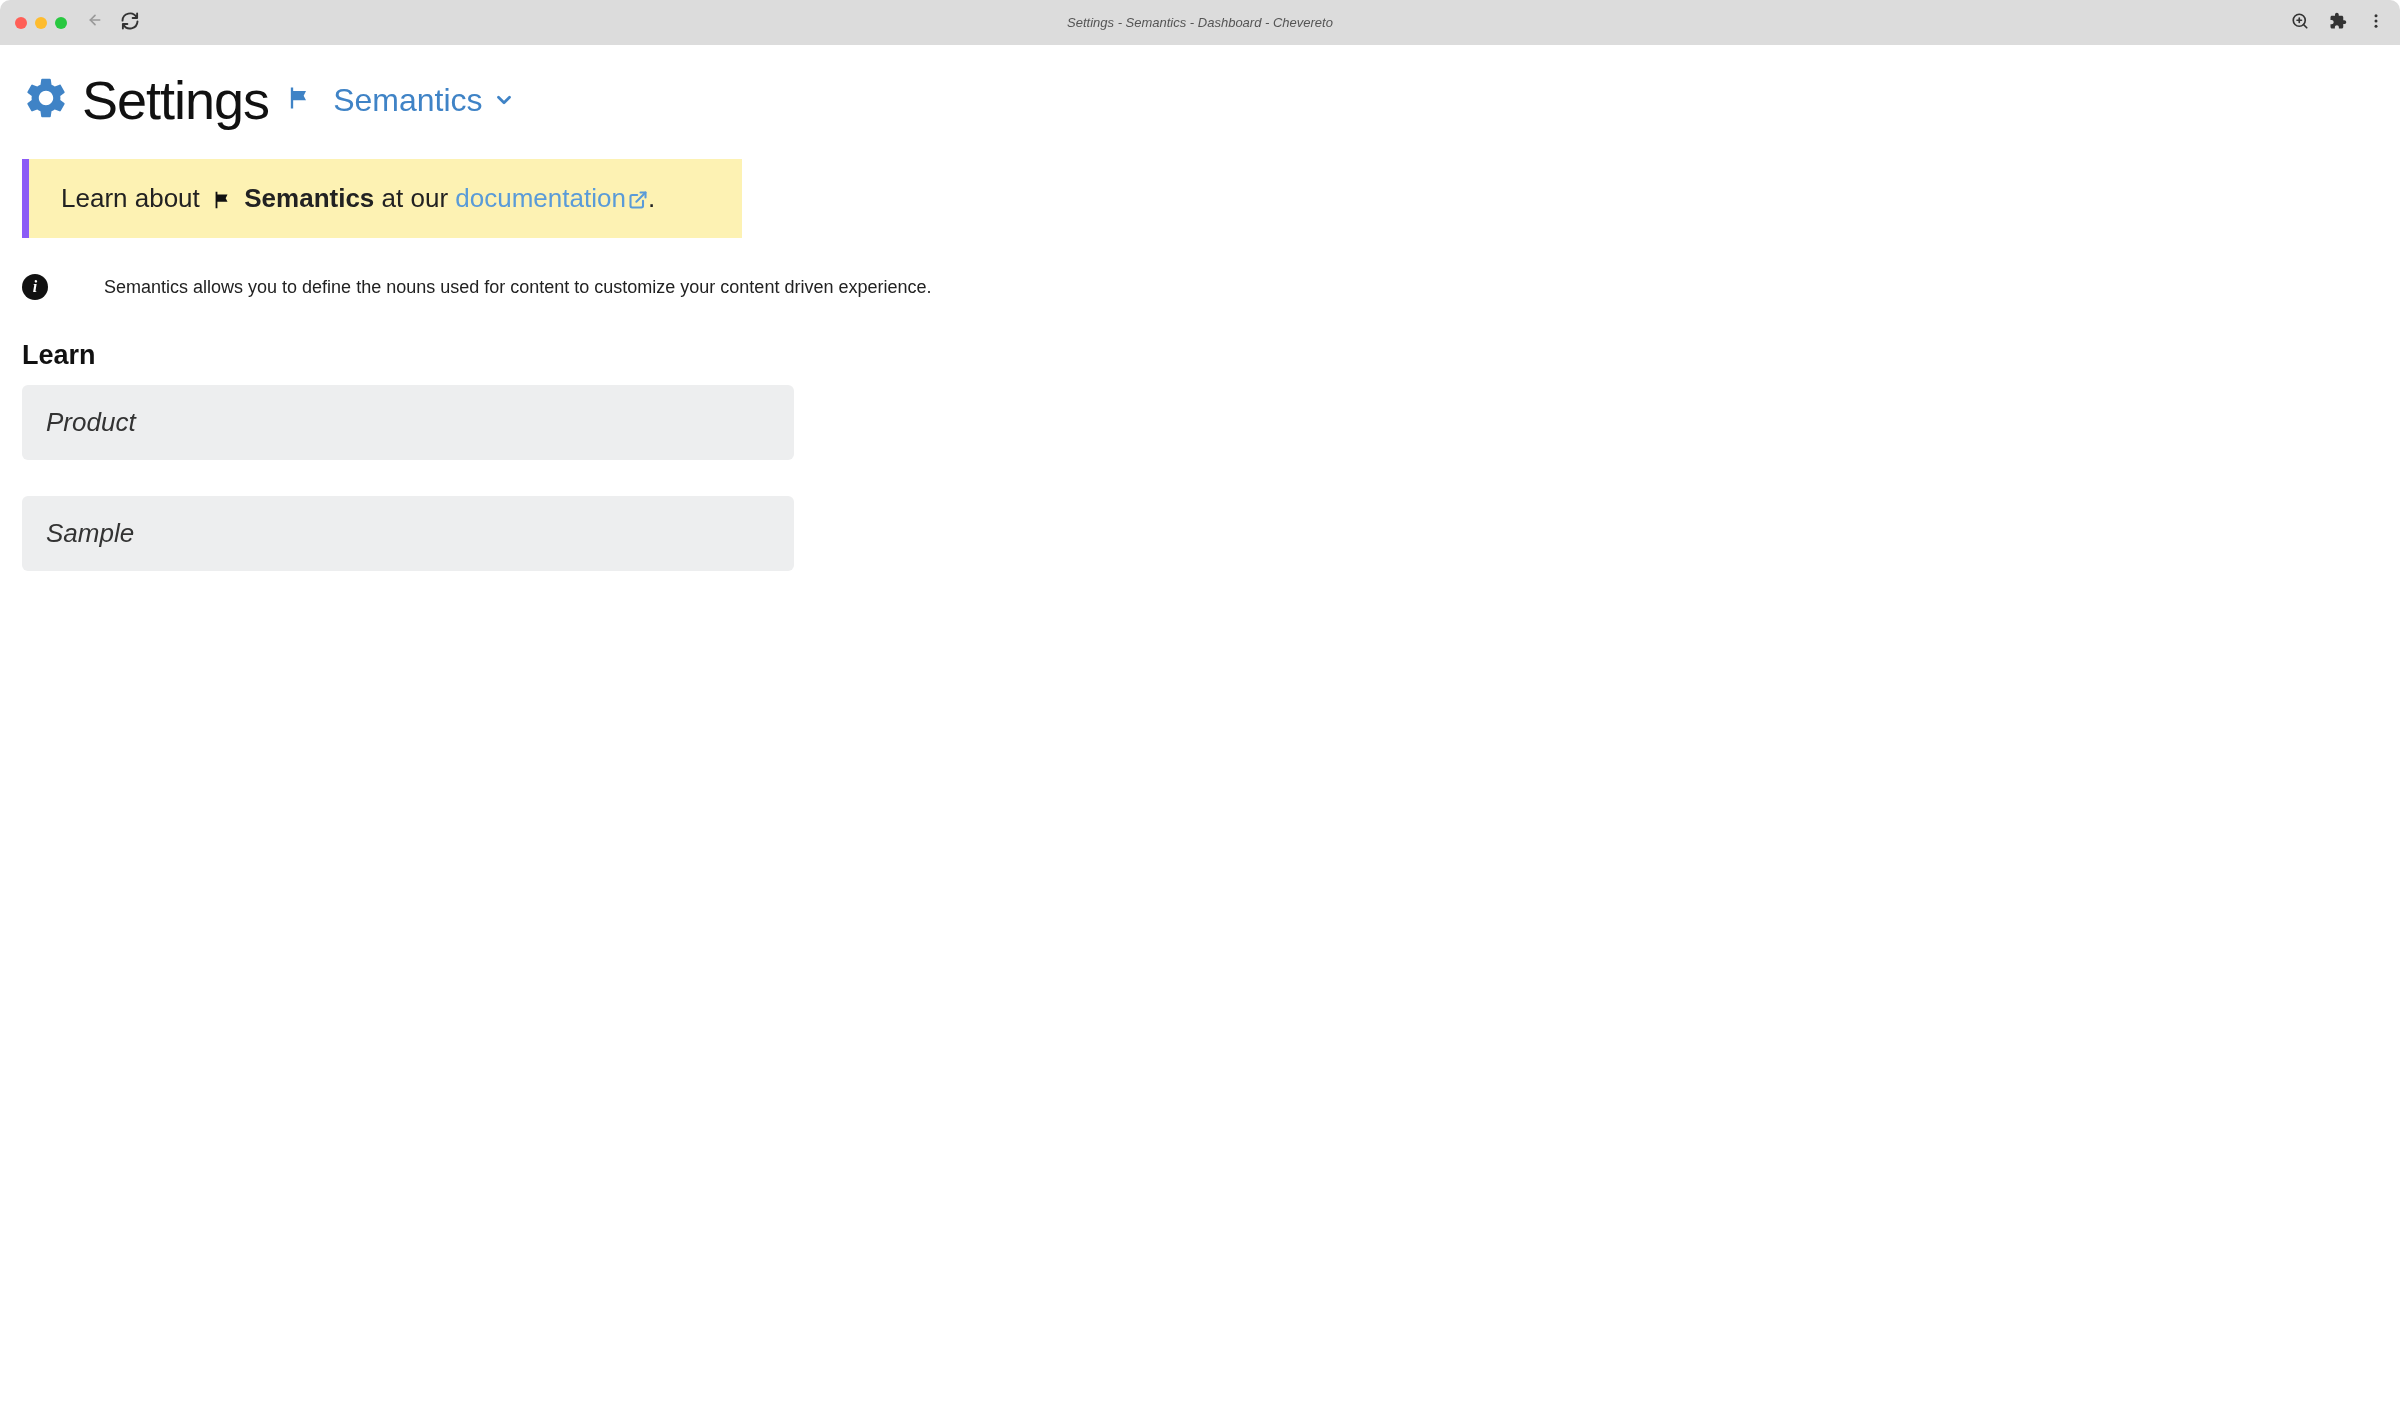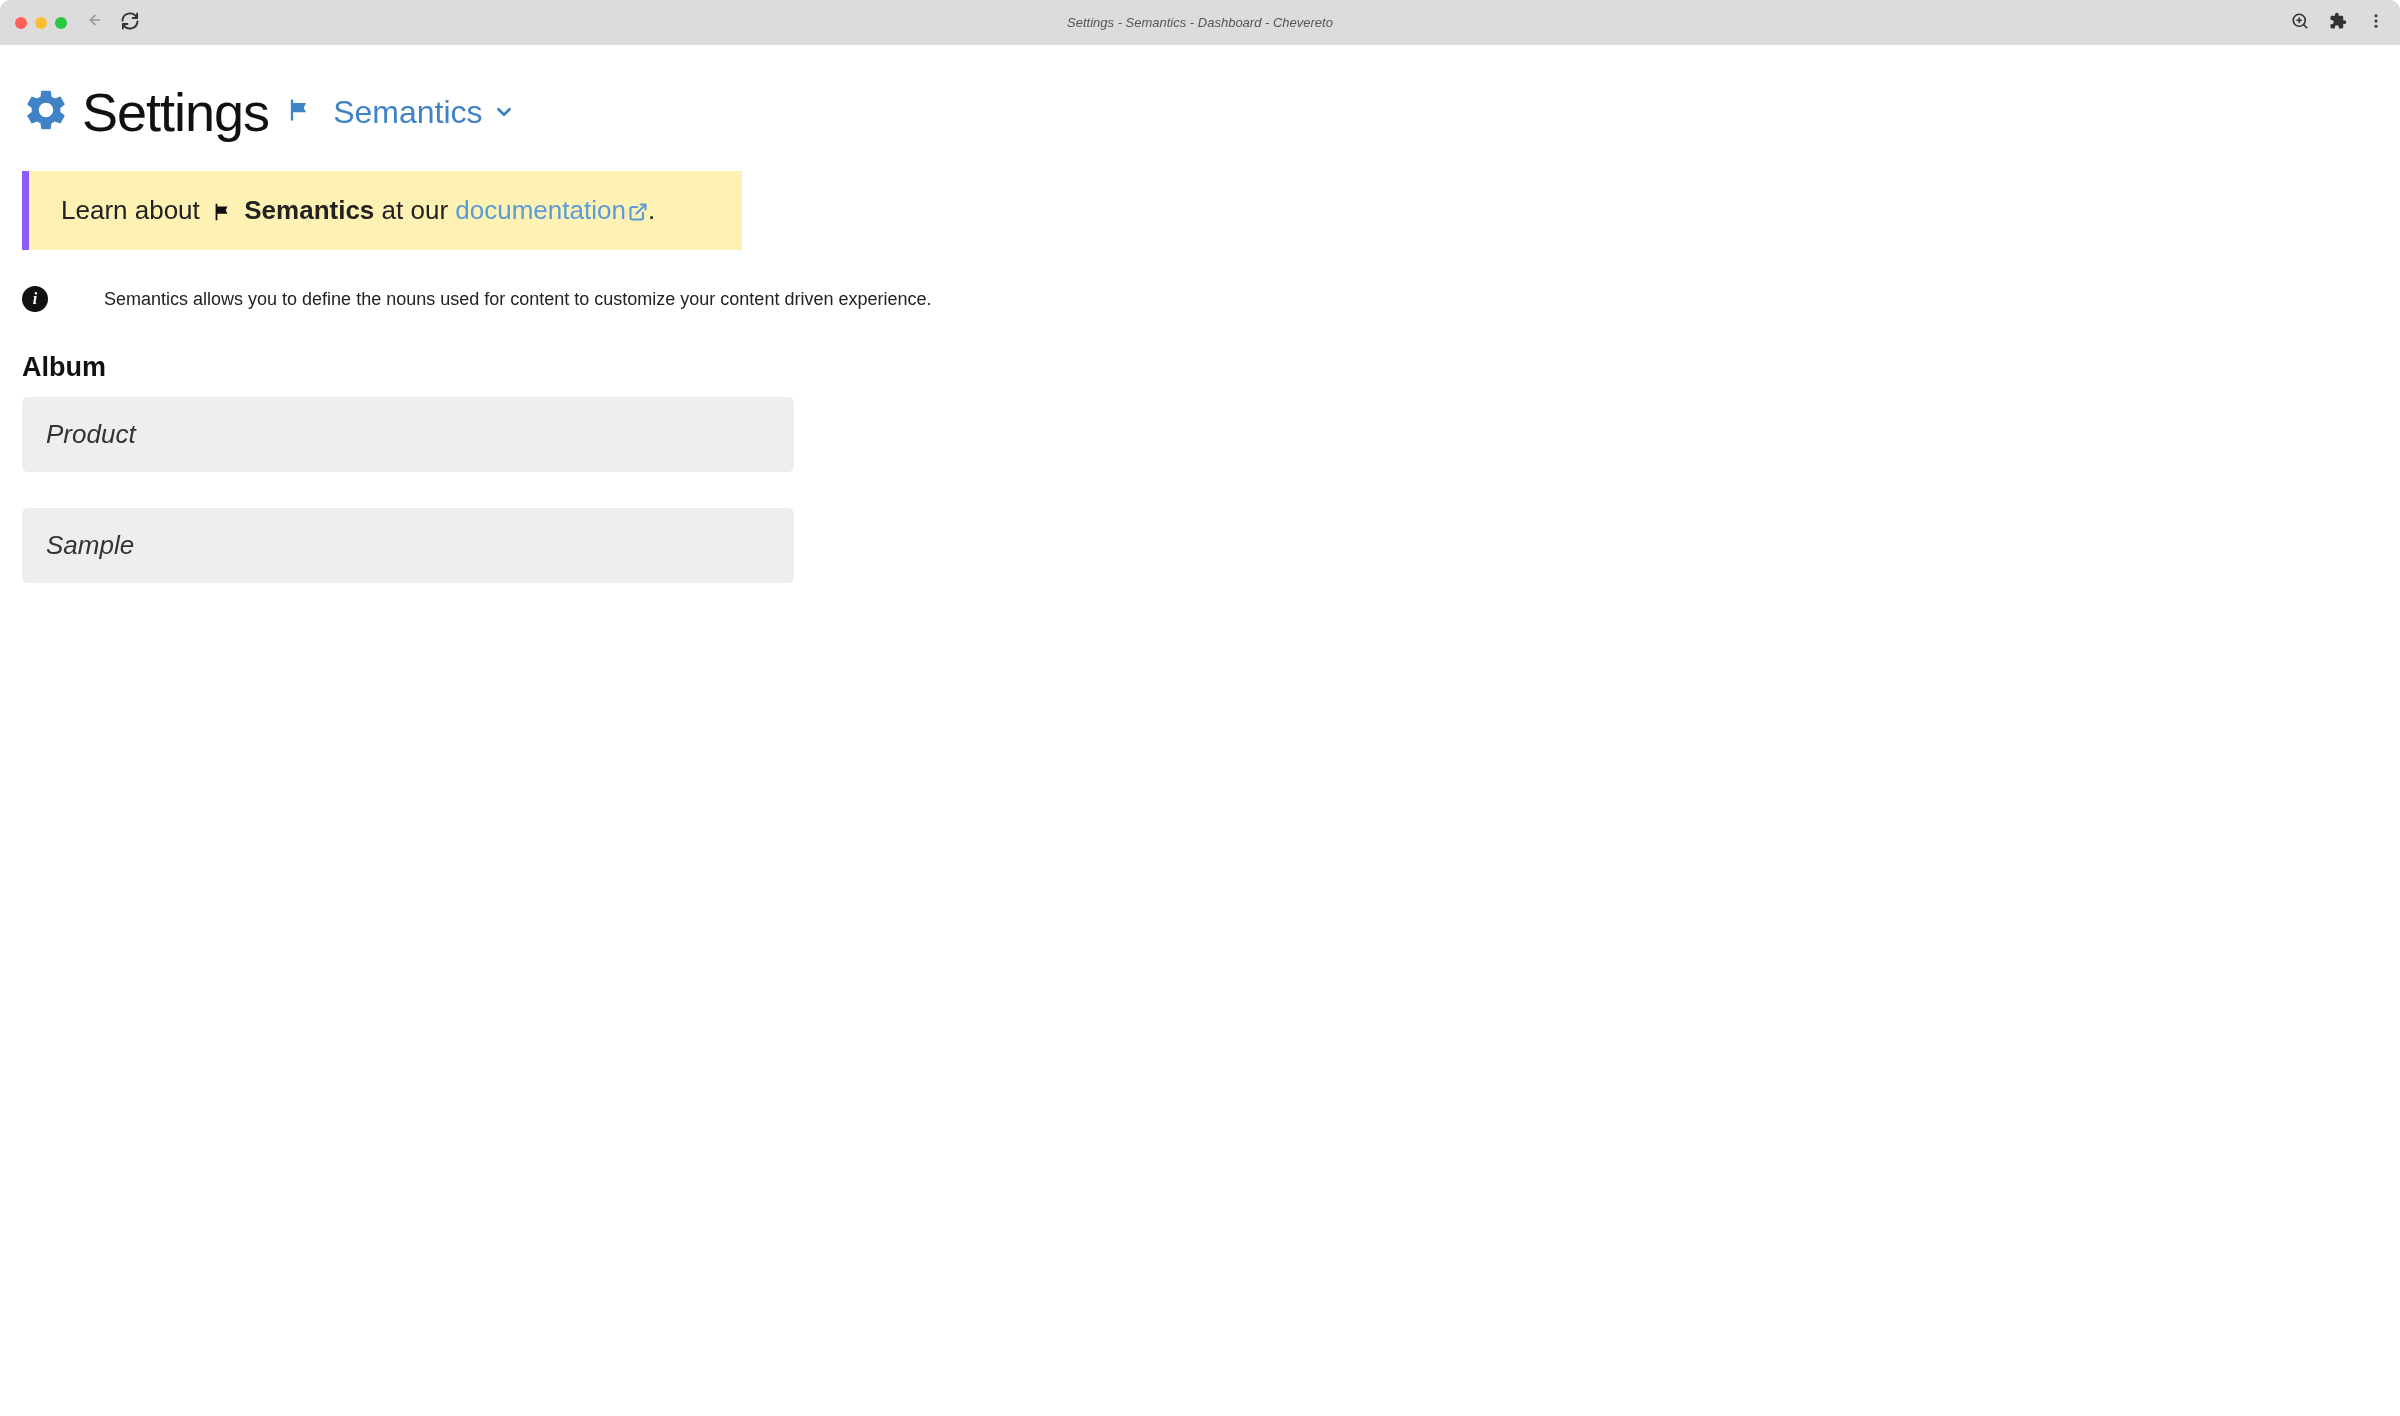--- a/index.html
+++ b/index.html
@@ -72,21 +72,21 @@
       gap: 20px;
       align-items: center;
     }
     
     .browser-action-icon {
       color: #333;
       cursor: pointer;
     }
     
     .content {
-      padding: 36px 22px;
+      padding: 24px 22px;
     }
     
     .page-header {
       display: flex;
       align-items: center;
       gap: 12px;
       margin-bottom: 28px;
     }
     
     .gear-icon {
@@ -291,21 +291,21 @@
             <line x1="10" y1="14" x2="21" y2="3"></line>
           </svg></span></span><span>.</span>
   </div>
   
   <div class="description-row">
     <span class="info-circle-icon">i</span>
     <span class="description-text">Semantics allows you to define the nouns used for content to customize your content driven experience.</span>
   </div>
   
   <div class="form-group">
-    <label class="form-label">Album</label>
+    <label class="form-label">Learn</label>
     <input type="text" class="form-input" value="Product" style="">
   </div>
   
   
   <div class="form-group">
     <input type="text" class="form-input" value="Sample" style="">
   </div>
   
 </div>
 

